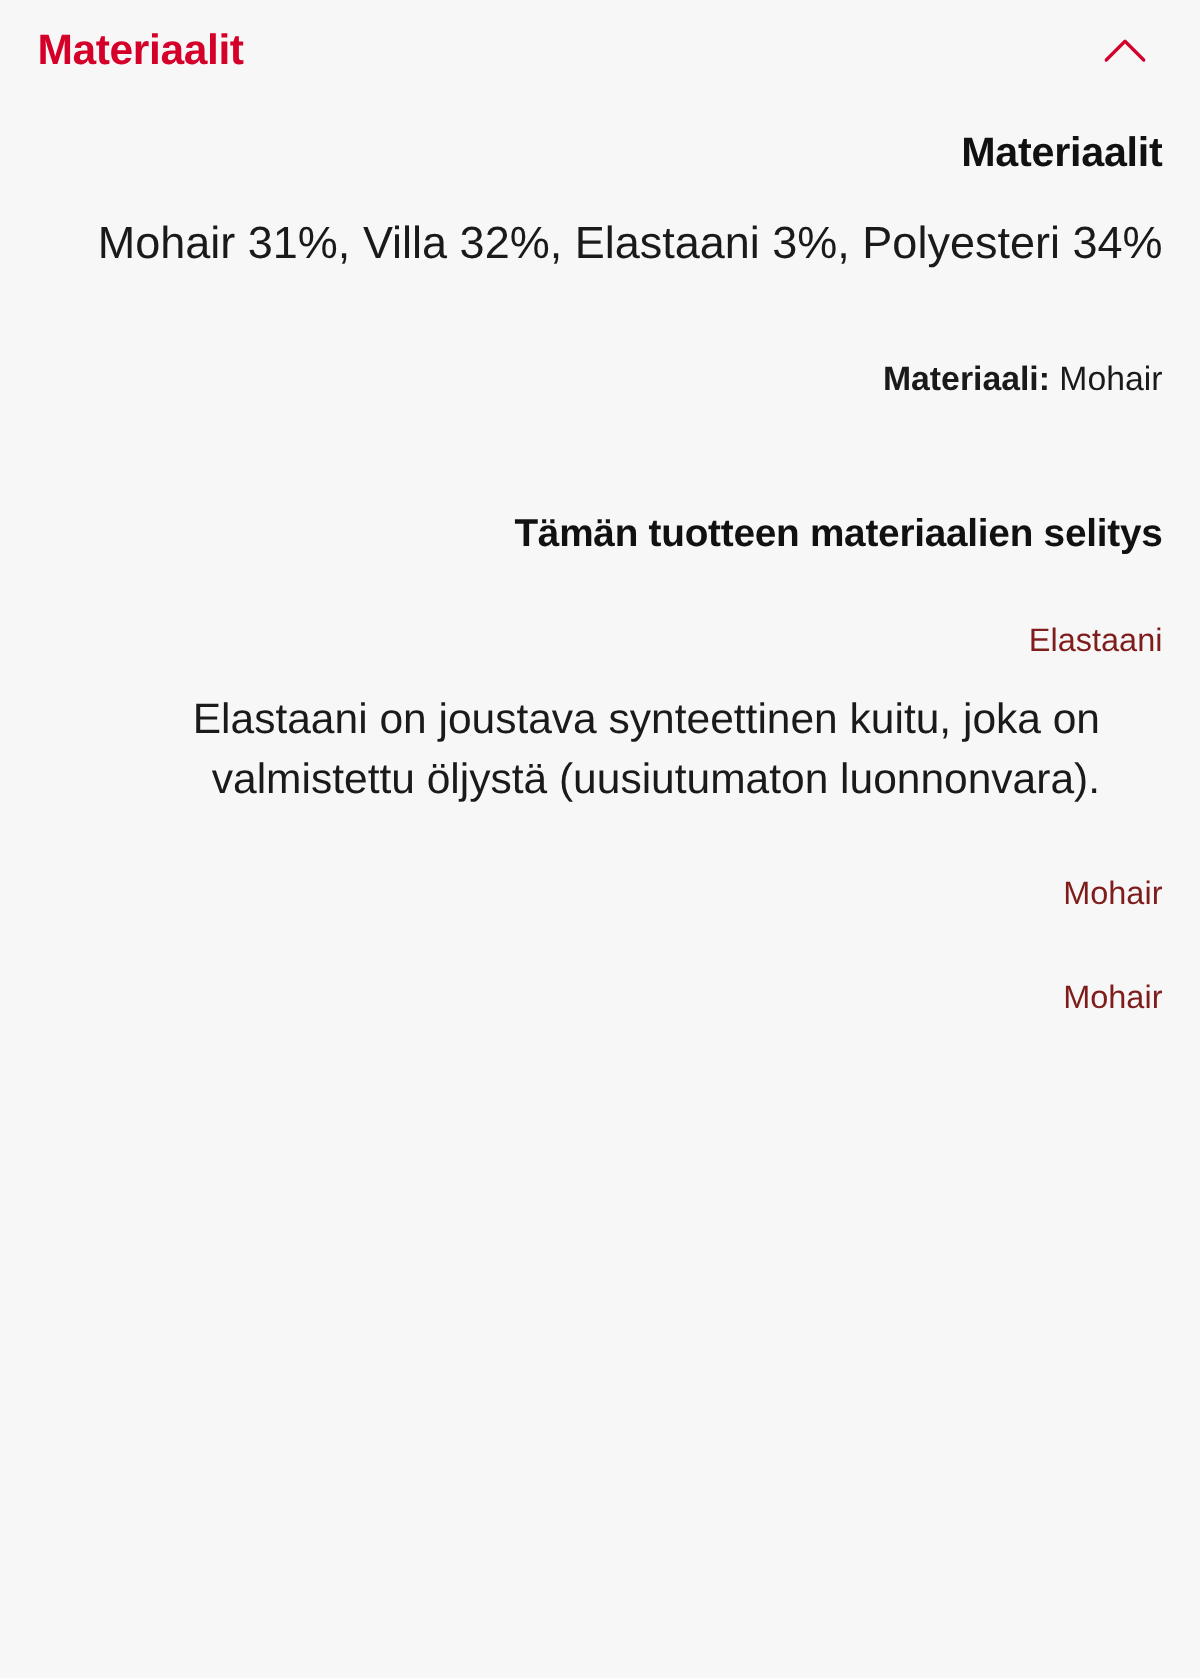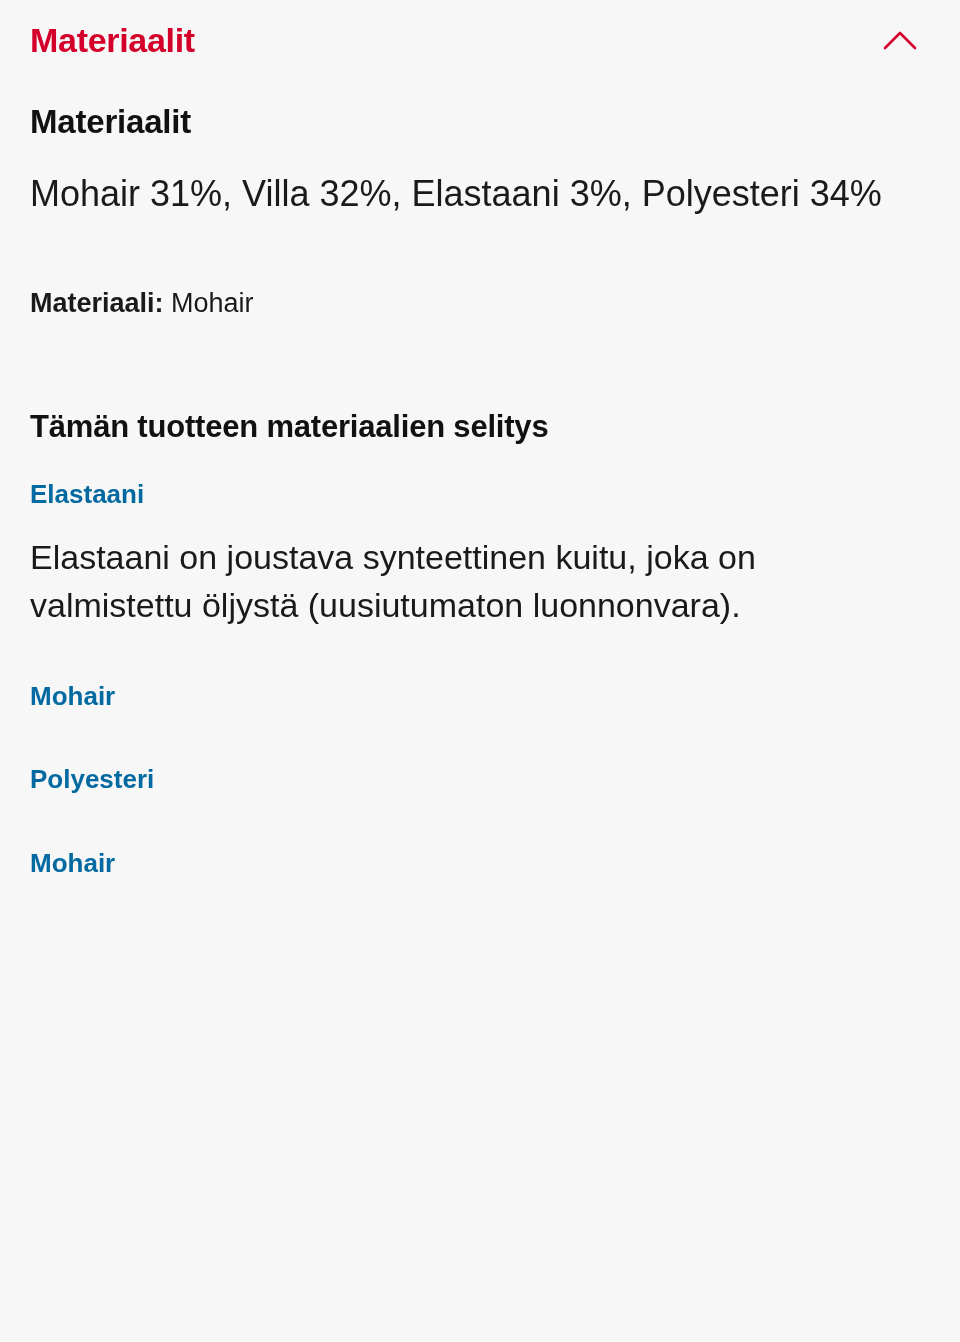--- a/index.html
+++ b/index.html
@@ -15,20 +15,21 @@
     overflow: hidden;
   }
 
   .panel {
     width: 960px;
     height: 1342px;
     box-sizing: border-box;
     padding: 0 30px;
     background: #f7f7f7;
     position: relative;
+    text-align: right;
   }
 
   
   .accordion-header {
     display: flex;
     align-items: center;
     justify-content: space-between;
     padding-top: 18px;
     padding-bottom: 6px;
     cursor: pointer;
@@ -88,34 +89,34 @@
   }
   .material-line .val {
     font-weight: 400;
   }
 
   .h-section {
     font-size: 31px;
     font-weight: 700;
     letter-spacing: -0.2px;
     color: #111;
-    margin: 0 0 34px 0;
+    margin: 0 0 52px 0;
     line-height: 1.2;
   }
 
   .mat-block {
     margin-bottom: 52px;
   }
   .mat-block:last-child {
     margin-bottom: 0;
   }
   .mat-name {
     font-size: 26px;
-    font-weight: 700;
-    color: #0369a1;
+    font-weight: 400;
+    color: #7f1d1d;
     margin: 0 0 22px 0;
     line-height: 1.2;
   }
   .mat-desc {
     font-size: 34px;
     font-weight: 400;
     color: #1a1a1a;
     line-height: 1.42;
     margin: 0;
     max-width: 850px;
@@ -153,21 +154,20 @@
     <div class="mat-block">
       <div class="mat-name">Elastaani</div>
       <p class="mat-desc">Elastaani on joustava synteettinen kuitu, joka on valmistettu öljystä (uusiutumaton luonnonvara).</p>
     </div>
 
     <div class="mat-block">
       <div class="mat-name">Mohair</div>
     </div>
 
     <div class="mat-block">
-      <div class="mat-name">Polyesteri</div>
     </div>
 
     <div class="mat-block">
       <div class="mat-name">Mohair</div>
     </div>
 
   </div>
 </div>
 
 </body></html>

